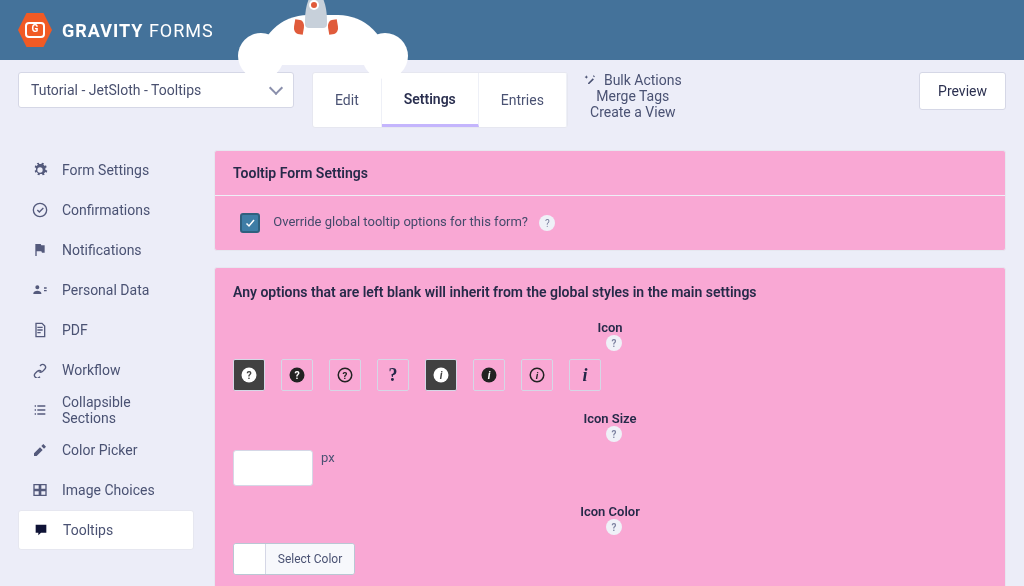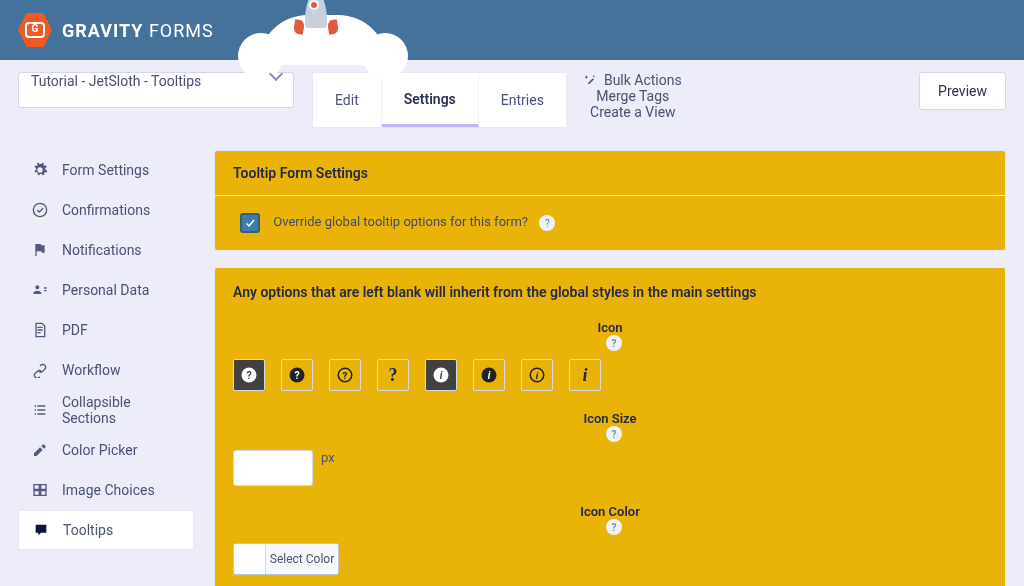--- a/index.html
+++ b/index.html
@@ -26,21 +26,21 @@
     .rocket-body { width: 22px; height: 36px; background: #c7d0da; border-radius: 50% 50% 4px 4px / 80% 80% 4px 4px; margin: 0 auto; position: relative;}
     .rocket-window { width:10px; height:10px; background:#e05b3b; border-radius:50%; border:2px solid #fff; position:absolute; top:8px; left:4px;}
     .rocket-fin { position:absolute; bottom:2px; width:10px; height:14px; background:#e05b3b; border-radius:50% 0 50% 0;}
     .fin-l { left:-6px; transform: scaleX(-1) rotate(-10deg);}
     .fin-r { right:-6px; transform: rotate(-10deg);}
 
     
     .toolbar-row { display: flex; align-items: flex-start; gap: 0; padding: 0 18px; background: transparent; margin-top: 12px; }
     .form-select {
       width: 276px; height: 36px; background: #fff; border: 1px solid #d5d7e6; border-radius: 3px;
-      display: flex; justify-content: space-between; padding: 0 12px;
+      display: flex; align-items: center; justify-content: space-between; padding: 0 12px;
       color: #49506f; font-size: 14px; cursor: pointer;
     }
     .chev { width: 10px; height: 10px; border-right: 2px solid #8a8fac; border-bottom: 2px solid #8a8fac; transform: rotate(45deg); margin-top: -4px; }
     .form-switcher-spacer { width: 18px; }
 
     .tab-card { background: #fff; border: 1px solid #e6e7f0; display: flex; height: 56px; align-items: stretch; border-radius: 3px; }
     .tab-card .tab { padding: 8px 22px; display: flex; align-items: center; color: #4a5273; font-size: 14px; border-right: 1px solid #eef0f7; cursor: pointer;}
     .tab-card .tab.active { color: #2b3050; font-weight: 600; border-bottom: 3px solid #c4b5fd; }
 
     .action-bar { display: flex; align-items: center; height: 56px; flex-direction: column; }
@@ -54,21 +54,21 @@
 
     
     .sidebar { width: 176px; }
     .sidebar .item { display:flex; align-items:center; gap:14px; height: 40px; padding: 0 10px 0 14px; color: #4a5273; font-size: 14px; border-radius:3px; cursor:pointer;}
     .sidebar .item svg { width:16px; height:16px; fill:#545a7c; flex-shrink:0;}
     .sidebar .item.active { background: #fff; border:1px solid #e6e7f0;}
     .sidebar .item.active svg { fill:#0f1336;}
 
     
     .main { flex:1; display:flex; flex-direction:column; gap: 16px; }
-    .panel { background:#eab308; border:1px solid #e6e7f0; border-radius:3px; }
+    .panel { background:#f9a8d4; border:1px solid #e6e7f0; border-radius:3px; }
     .panel-hdr { padding: 14px 18px; font-size: 14px; font-weight: 600; color:#262a49; border-bottom:1px solid #eef0f7;}
     .panel-body { padding: 17px 25px; font-size: 13px; color:#444a6b;}
 
     .checkbox {
       width: 20px; height: 20px; background: #3e7da6; border: 2px solid #2f607e; border-radius: 3px;
       display: inline-flex; align-items:center; justify-content:center; color:#fff; vertical-align: middle; margin-right:10px;
     }
     .check-tick { width:12px; height:12px;}
     .check-tick polyline { stroke:#fff; stroke-width:3; fill:none;}
 
@@ -82,21 +82,21 @@
     .iconbox { width:32px; height:32px; border:1px solid #d5d7e6; border-radius:2px; display:flex; align-items:center; justify-content:center; cursor:pointer;}
     .iconbox.dark { background:#414141; color:#fff;}
     .iconbox svg { width:18px; height:18px;}
     .iconq { font-family: Georgia, serif; font-size:18px; font-weight:bold;}
     .iconi { font-family: Georgia, serif; font-size:18px; font-weight:bold; font-style:italic;}
 
     .small-input-row { display:flex; align-items:flex-start; gap:8px;}
     .small-input { width: 80px; height:36px; border:1px solid #d5d7e6; border-radius:3px; padding:0 8px; font-size:13px;}
     .unit { font-size:13px; color:#4a5273;}
 
-    .color-wrap { display:flex; border:1px solid #b9c7d4; border-radius:3px; overflow:hidden; height:32px; width:106px; background:#f7f8fc;}
+    .color-wrap { display:flex; border:1px solid #b9c7d4; border-radius:3px; overflow:hidden; height:32px; width:122px; background:#f7f8fc;}
     .color-swatch { width:32px; background:#fff; border-right:1px solid #d5d7e6;}
     .color-btn { flex:1; background:#f7f8fc; border:none; font-size:12px; color:#4a5273; cursor:pointer;}
   </style>
 </head>
 <body>
 
 <div class="hdr">
   <div class="logo-wrap">
     <div class="logo-hex">
         <div class="logo-g">G</div>

